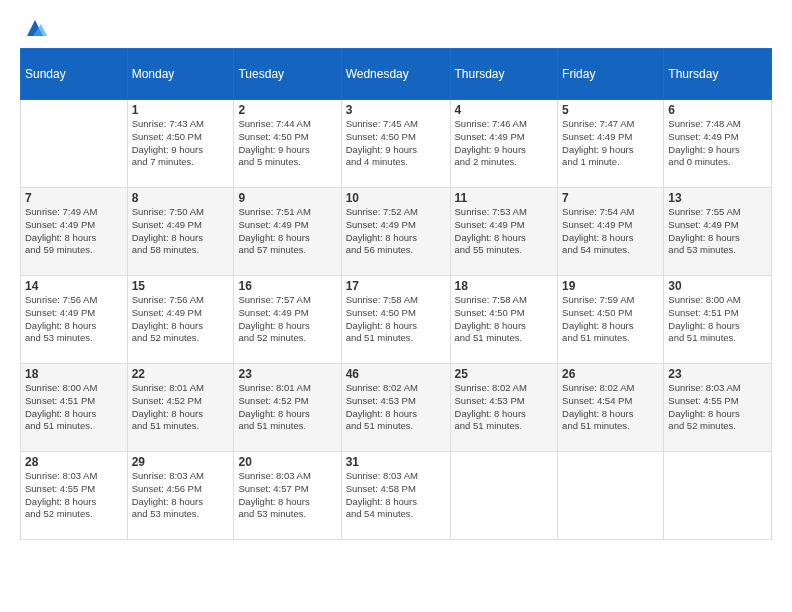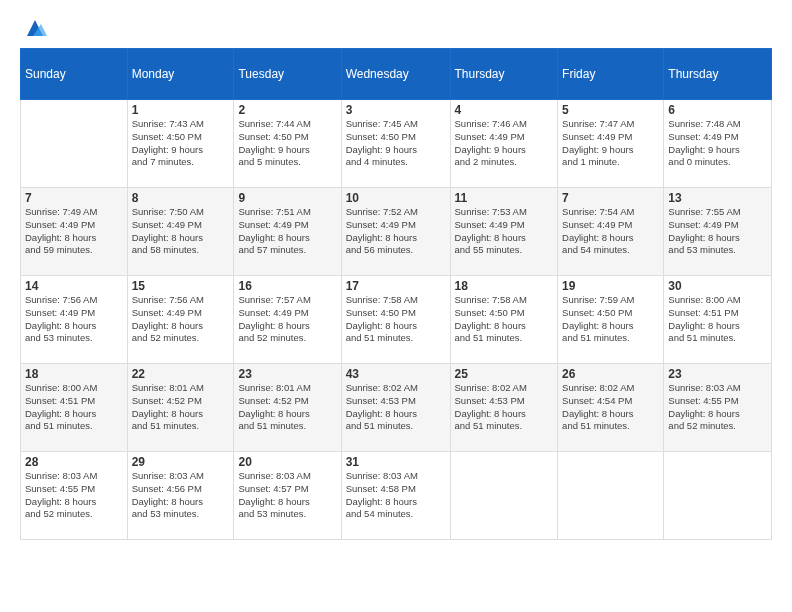--- a/index.html
+++ b/index.html
@@ -227,21 +227,21 @@
           </td>
           <td>
             <span class="day-num">22</span>
             <div class="day-info">Sunrise: 8:01 AM<br>Sunset: 4:52 PM<br>Daylight: 8 hours<br>and 51 minutes.</div>
           </td>
           <td>
             <span class="day-num">23</span>
             <div class="day-info">Sunrise: 8:01 AM<br>Sunset: 4:52 PM<br>Daylight: 8 hours<br>and 51 minutes.</div>
           </td>
           <td>
-            <span class="day-num">43</span>
+            <span class="day-num">46</span>
             <div class="day-info">Sunrise: 8:02 AM<br>Sunset: 4:53 PM<br>Daylight: 8 hours<br>and 51 minutes.</div>
           </td>
           <td>
             <span class="day-num">25</span>
             <div class="day-info">Sunrise: 8:02 AM<br>Sunset: 4:53 PM<br>Daylight: 8 hours<br>and 51 minutes.</div>
           </td>
           <td>
             <span class="day-num">26</span>
             <div class="day-info">Sunrise: 8:02 AM<br>Sunset: 4:54 PM<br>Daylight: 8 hours<br>and 51 minutes.</div>
           </td>

